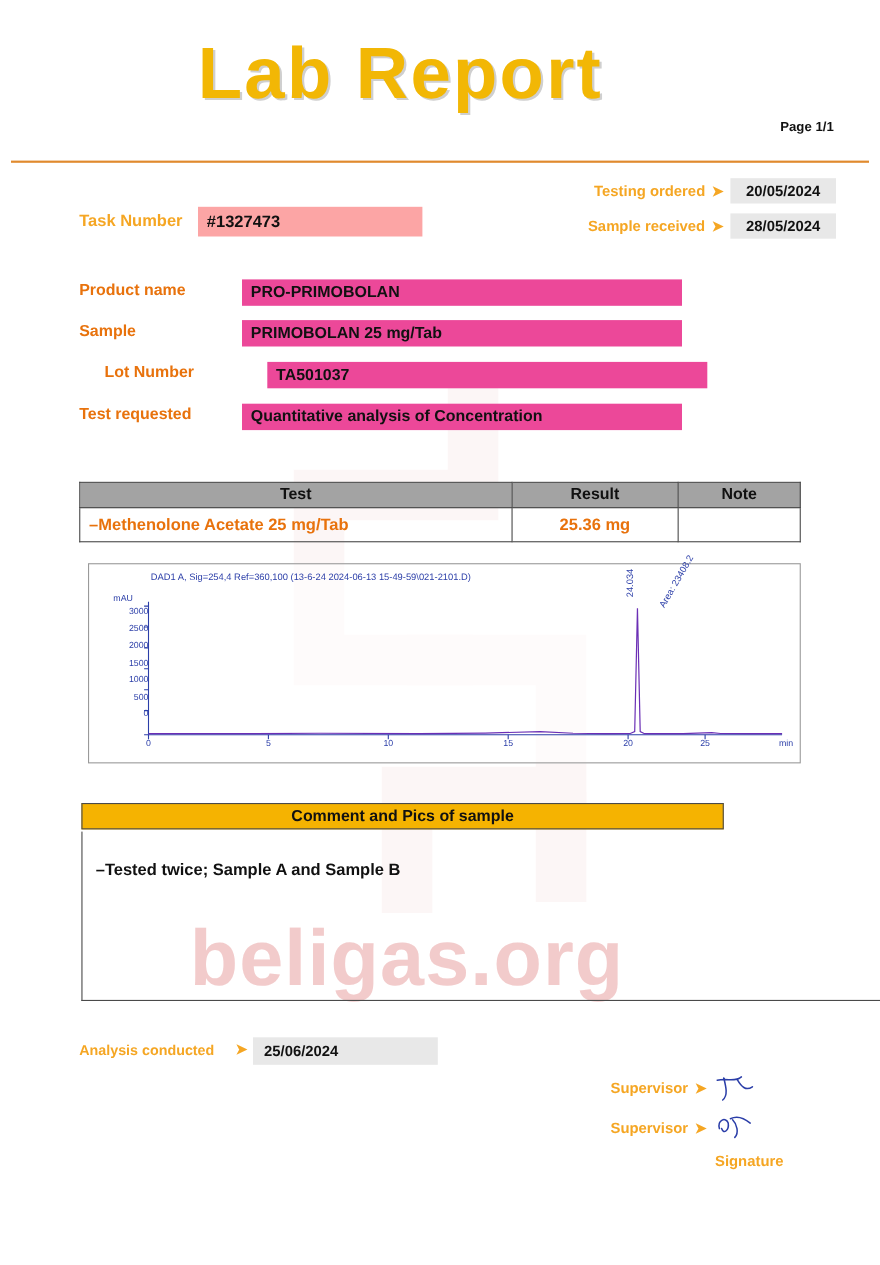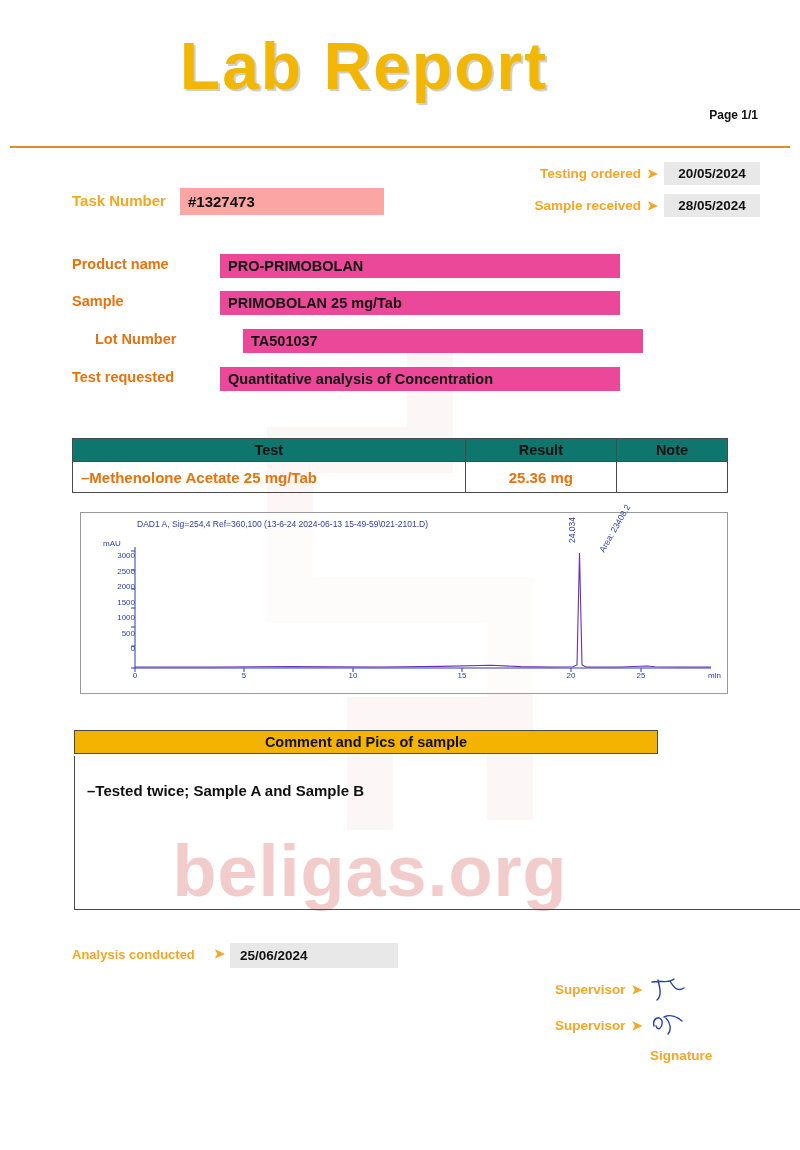--- a/index.html
+++ b/index.html
@@ -172,21 +172,21 @@
 
   
   .res-table {
     position: absolute;
     left: 72px;
     top: 438px;
     width: 656px;
     border-collapse: collapse;
   }
   .res-table th {
-    background: #0f766e;
+    background: #a3a3a3;
     border: 1px solid #4a4a4a;
     font-size: 14.5px;
     font-weight: bold;
     color: #111;
     padding: 3px 4px;
     text-align: center;
   }
   .res-table td {
     border: 1px solid #4a4a4a;
     font-size: 15px;

